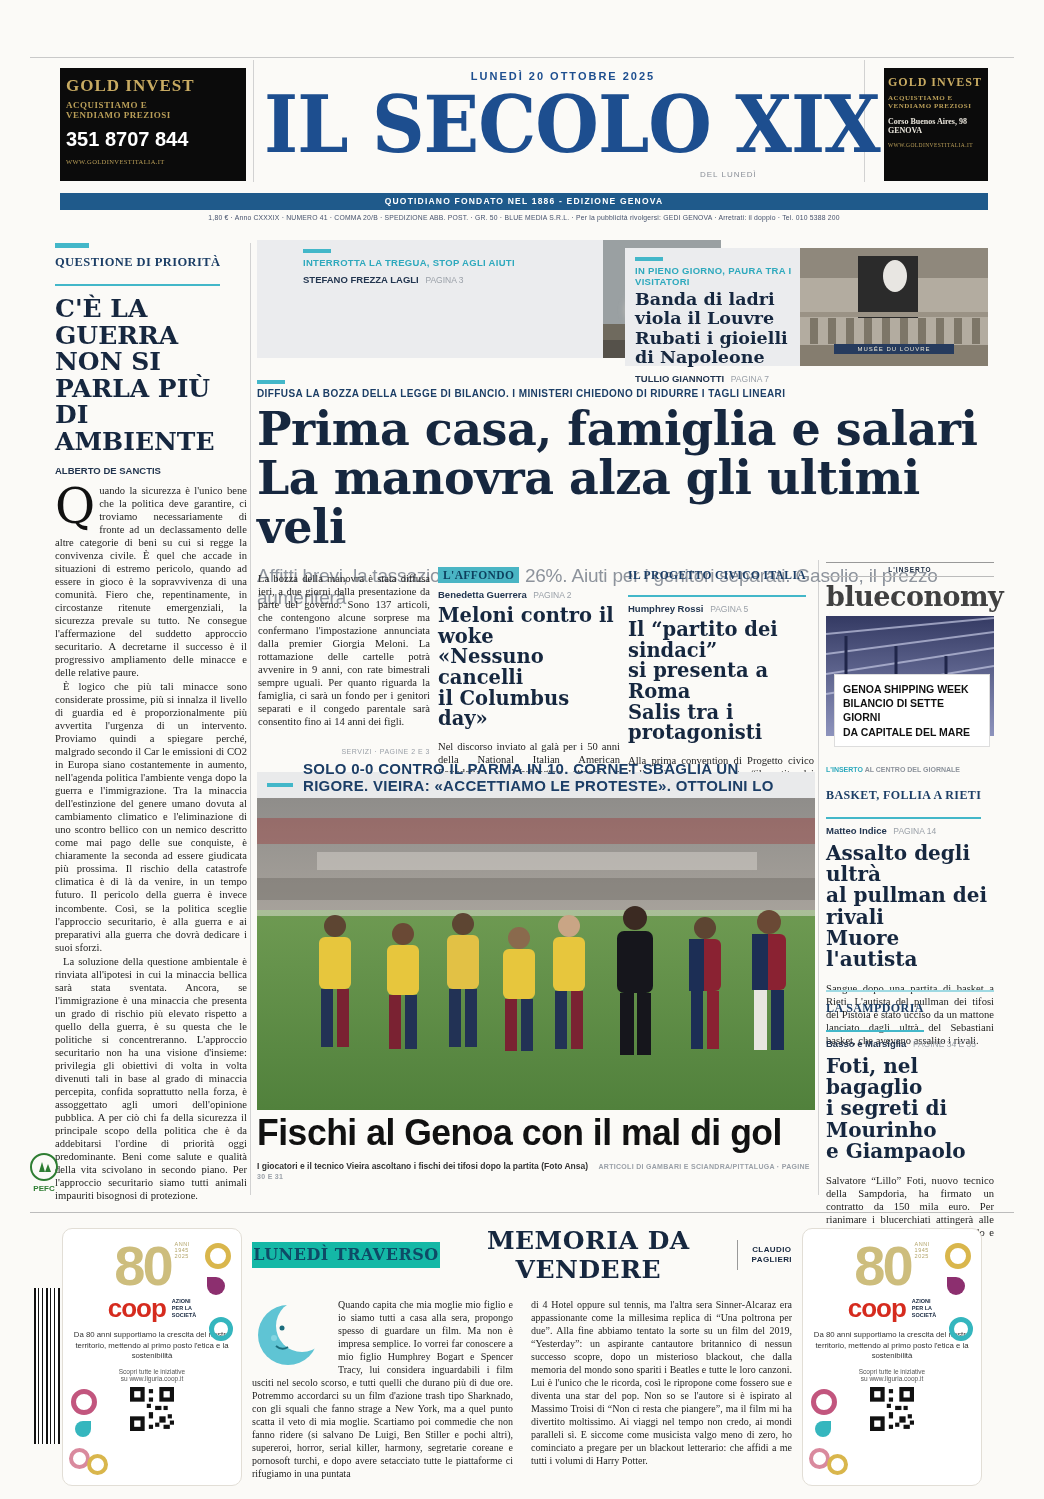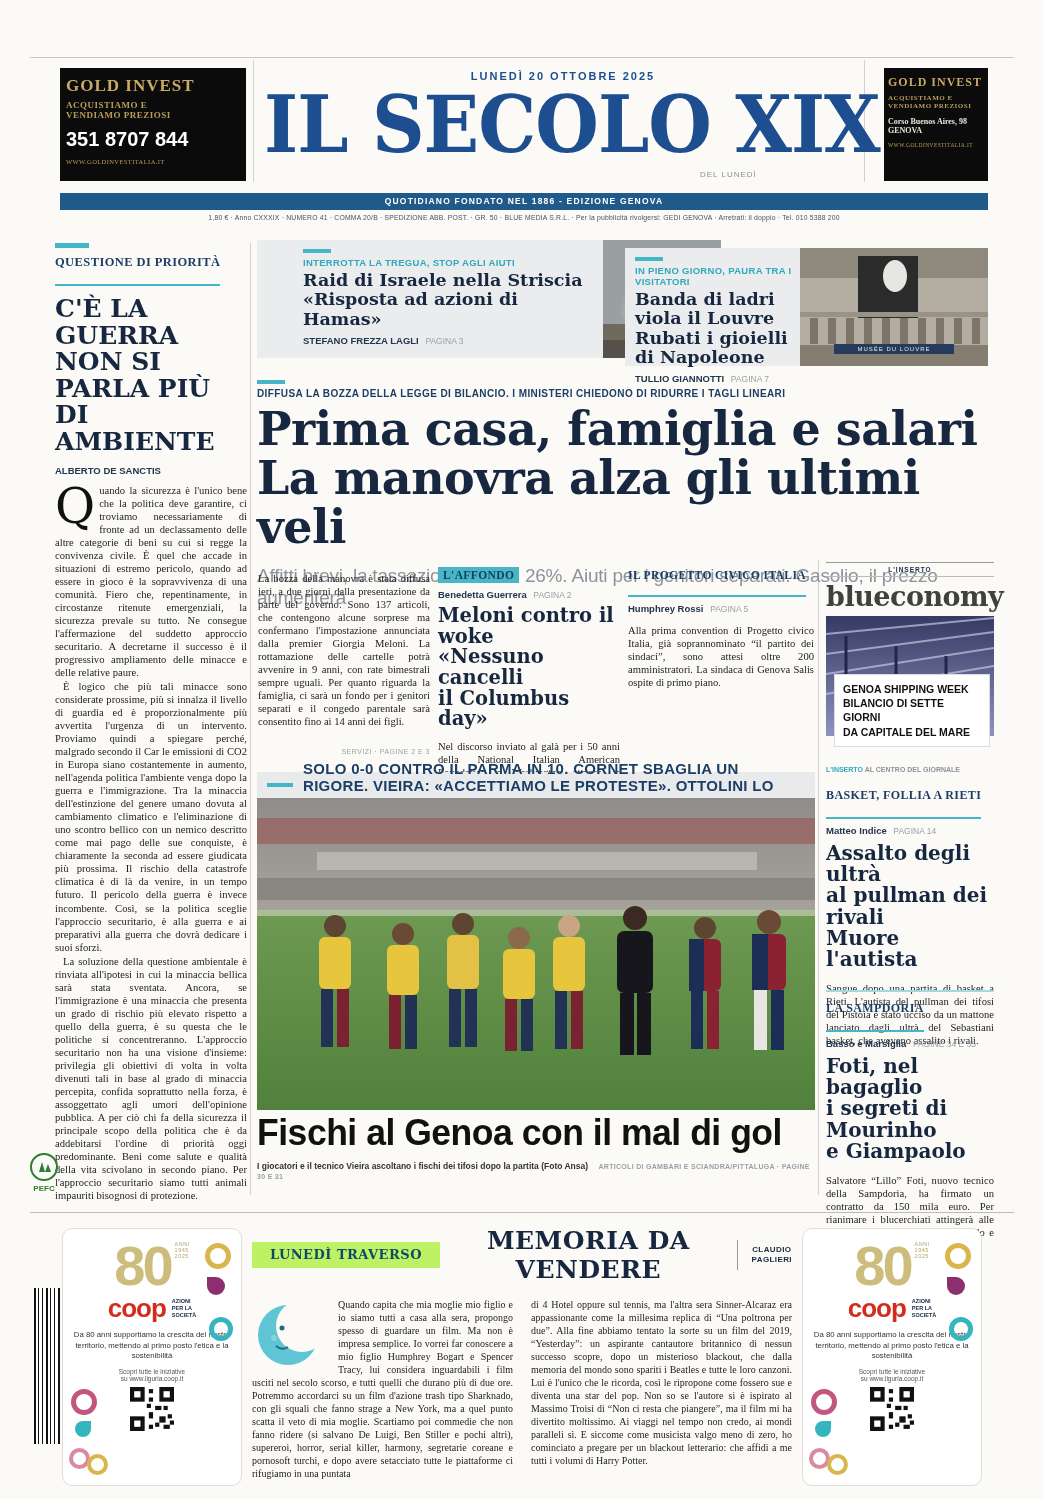--- a/index.html
+++ b/index.html
@@ -65,22 +65,22 @@
   .blue-box{border-top:1px solid #999;}
   .blue-label{font-family:"Liberation Sans",sans-serif;font-size:6.5px;font-weight:bold;color:#16273f;
       letter-spacing:1px;text-align:center;border-bottom:1px solid #bbb;padding:3px 0;}
   .blue-logo{font-family:"DejaVu Serif",serif;font-weight:bold;color:#404040;font-size:27px;letter-spacing:-0.5px;text-align:left;}
   .blue-white-box{background:#fff;border:1px solid #ddd;padding:7px 8px;font-family:"Liberation Sans",sans-serif;
       font-weight:bold;font-size:10.5px;color:#111;line-height:1.35;white-space:pre-line;}
   .blue-note{font-family:"Liberation Sans",sans-serif;font-size:7px;color:#8d939c;font-weight:bold;}
   .blue-note b{color:#2ea9bd;}
 
   
-  .monday-label{background:#bef264;color:#0e4a66;font-family:"DejaVu Serif",serif;font-weight:bold;
-      font-size:13px;text-align:center;line-height:26px;letter-spacing:.5px;}
+  .monday-label{background:#14b8a6;color:#0e4a66;font-family:"DejaVu Serif",serif;font-weight:bold;
+      font-size:16px;text-align:center;line-height:26px;letter-spacing:.5px;}
   .monday-title{font-family:"DejaVu Serif",serif;font-weight:bold;color:#16273f;font-size:25px;letter-spacing:.5px;}
   .monday-author{font-family:"Liberation Sans",sans-serif;font-weight:bold;font-size:8px;color:#16273f;
       text-align:center;line-height:1.25;letter-spacing:.4px;}
   .monday-col{font-size:10px;line-height:1.3;text-align:justify;color:#1d1d1d;}
 
   
   .coop{background:#ffffff;border:1px solid #e2ded6;border-radius:10px;box-sizing:border-box;padding:12px 10px;text-align:center;overflow:hidden;}
   .coop .big80{font-family:"Liberation Sans",sans-serif;font-weight:bold;font-size:56px;color:#cdbd7d;line-height:.9;letter-spacing:-3px;}
   .coop .yrs{font-family:"Liberation Sans",sans-serif;font-size:5.5px;color:#b3a469;letter-spacing:.5px;}
   .coop .coop-logo{font-family:"Liberation Sans",sans-serif;font-weight:bold;font-size:26px;color:#d52b1e;letter-spacing:-1px;line-height:1;}
@@ -143,22 +143,20 @@
       <p>È logico che più tali minacce sono considerate prossime, più si innalza il livello di guardia ed è proporzionalmente più avvertita l'urgenza di un intervento. Proviamo quindi a spiegare perché, malgrado secondo il Car le emissioni di CO2 in Europa siano costantemente in aumento, nell'agenda politica l'ambiente venga dopo la guerra e l'immigrazione. Tra la minaccia dell'estinzione del genere umano dovuta al cambiamento climatico e l'eliminazione di uno scontro bellico con un nemico descritto come mai pago delle sue conquiste, è chiaramente la seconda ad essere giudicata più prossima. Il rischio della catastrofe climatica è di là da venire, in un tempo futuro. Il pericolo della guerra è invece incombente. Così, se la politica sceglie l'approccio securitario, è alla guerra e ai preparativi alla guerra che dovrà dedicare i suoi sforzi.</p>
       <p>La soluzione della questione ambientale è rinviata all'ipotesi in cui la minaccia bellica sarà stata sventata. Ancora, se l'immigrazione è una minaccia che presenta un grado di rischio più elevato rispetto a quello della guerra, è su questa che le politiche si concentreranno. L'approccio securitario non ha una visione d'insieme: privilegia gli obiettivi di volta in volta divenuti tali in base al grado di minaccia percepita, confida soprattutto nella forza, è assoggettato agli umori dell'opinione pubblica. A per ciò chi fa della sicurezza il principale scopo della politica che è da addebitarsi l'ordine di priorità oggi predominante. Beni come salute e qualità della vita scivolano in secondo piano. Per l'approccio securitario siamo tutti animali impauriti bisognosi di protezione.</p>
     </div>
     <div class="endcredit" style="text-align:center;margin-top:4px;">© RIPRODUZIONE RISERVATA</div>
   </div>
 
   <div class="abs strip" style="left:257px;top:240px;width:428px;height:118px;padding-left:36px;">
     <div class="stext">
       <span class="teal-dash" style="width:28px;height:4px;"></span>
       <div class="skick">INTERROTTA LA TREGUA, STOP AGLI AIUTI</div>
-      <div class="shl">Raid di Israele nella Striscia
-«Risposta ad azioni di Hamas»</div>
       <div class="byline sby"><span>STEFANO FREZZA LAGLI</span>
         <span class="pg">PAGINA 3</span></div>
     </div>
     <svg width="118" height="118" viewBox="0 0 118 118">
       <rect width="118" height="118" fill="#9aa0a2"></rect>
       <rect y="84" width="118" height="34" fill="#6f6a5e"></rect>
       <g filter="url(#b1)">
         <ellipse cx="62" cy="55" rx="34" ry="30" fill="#d9d9d6"></ellipse>
         <ellipse cx="44" cy="70" rx="22" ry="18" fill="#bdbcb6"></ellipse>
         <ellipse cx="78" cy="38" rx="20" ry="18" fill="#e8e7e3"></ellipse>
@@ -230,20 +228,23 @@
 il Columbus day»</div>
     <div class="body-txt" style="margin-top:10px;">
         <p class="nofirst">Nel discorso inviato al galà per i 50 anni della National Italian American Foundation a Washington attacca la cultura woke e mette in guardia chi contesta il Columbus day.</p>
       </div>
   </div>
 
   <div class="abs" style="left:628px;top:565px;width:186px;">
     <span class="kicker" style="font-size:11.5px;">IL PROGETTO CIVICO ITALIA</span>
     <div class="byline" style="margin-top:6px;"><span>Humphrey Rossi</span>
       <span class="pg">PAGINA 5</span></div>
+    <div class="hl" style="font-size:19.5px;margin-top:6px;">Il “partito dei sindaci”
+si presenta a Roma
+Salis tra i protagonisti</div>
     <div class="body-txt" style="margin-top:10px;">
         <p class="nofirst">Alla prima convention di Progetto civico Italia, già soprannominato “il partito dei sindaci”, sono attesi oltre 200 amministratori. La sindaca di Genova Salis ospite di primo piano.</p>
       </div>
   </div>
 
   <div class="abs blue-box" style="left:826px;top:562px;width:168px;">
     <div class="blue-label">L'INSERTO</div>
     <div class="blue-logo" style="margin-top:4px;">blueconomy</div>
     <div style="position:relative;margin-top:4px;">
       <svg width="168" height="120" viewBox="0 0 168 120">

